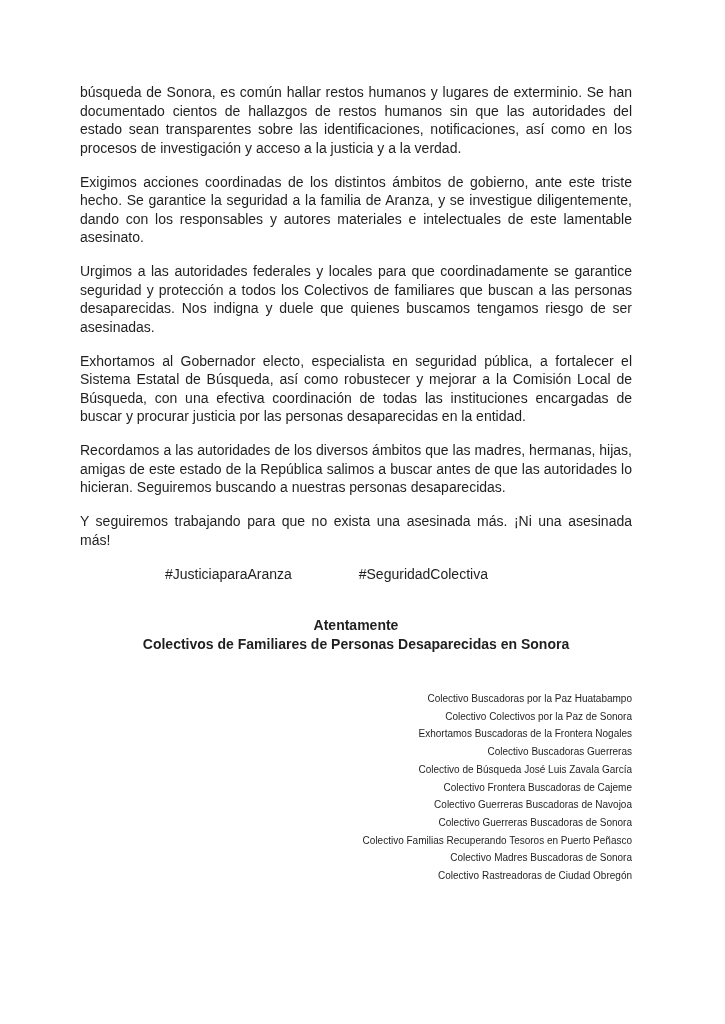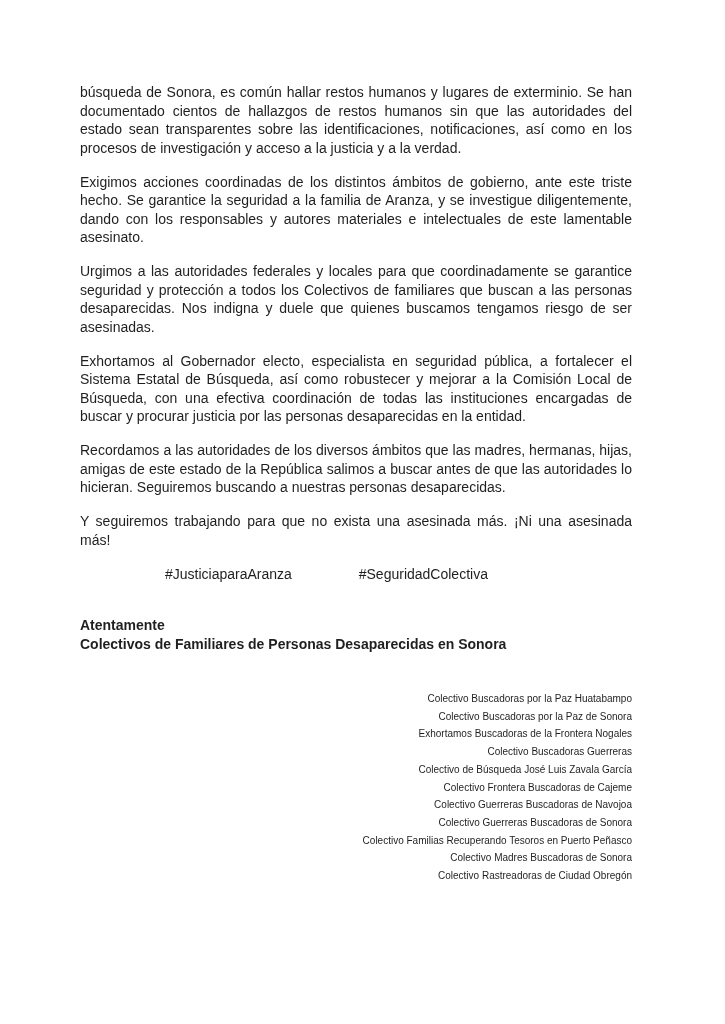--- a/index.html
+++ b/index.html
@@ -36,21 +36,21 @@
     padding-left: 85px;
     white-space: nowrap;
   }
   .hashtags .tag-2 {
     margin-left: 63px;
   }
   .closing {
     font-size: 14px;
     line-height: 18.5px;
     font-weight: bold;
-    text-align: left;
+    text-align: center;
     margin: 0 0 37px 0;
   }
   .collectives {
     font-size: 10px;
     line-height: 17.7px;
     text-align: right;
   }
   .collective {
     margin: 0;
     white-space: nowrap;
@@ -74,21 +74,21 @@
       <span class="tag tag-2">#SeguridadColectiva</span>
     </div>
 
     <div class="closing">
       <div>Atentamente</div>
       <div>Colectivos de Familiares de Personas Desaparecidas en Sonora</div>
     </div>
 
     <div class="collectives">
       <div class="collective">Colectivo Buscadoras por la Paz Huatabampo</div>
-      <div class="collective">Colectivo Buscadoras por la Paz de Sonora</div>
+      <div class="collective">Colectivo Colectivos por la Paz de Sonora</div>
       <div class="collective">Exhortamos Buscadoras de la Frontera Nogales</div>
       <div class="collective">Colectivo Buscadoras Guerreras</div>
       <div class="collective">Colectivo de Búsqueda José Luis Zavala García</div>
       <div class="collective">Colectivo Frontera Buscadoras de Cajeme</div>
       <div class="collective">Colectivo Guerreras Buscadoras de Navojoa</div>
       <div class="collective">Colectivo Guerreras Buscadoras de Sonora</div>
       <div class="collective">Colectivo Familias Recuperando Tesoros en Puerto Peñasco</div>
       <div class="collective">Colectivo Madres Buscadoras de Sonora</div>
       <div class="collective">Colectivo Rastreadoras de Ciudad Obregón</div>
     </div>

